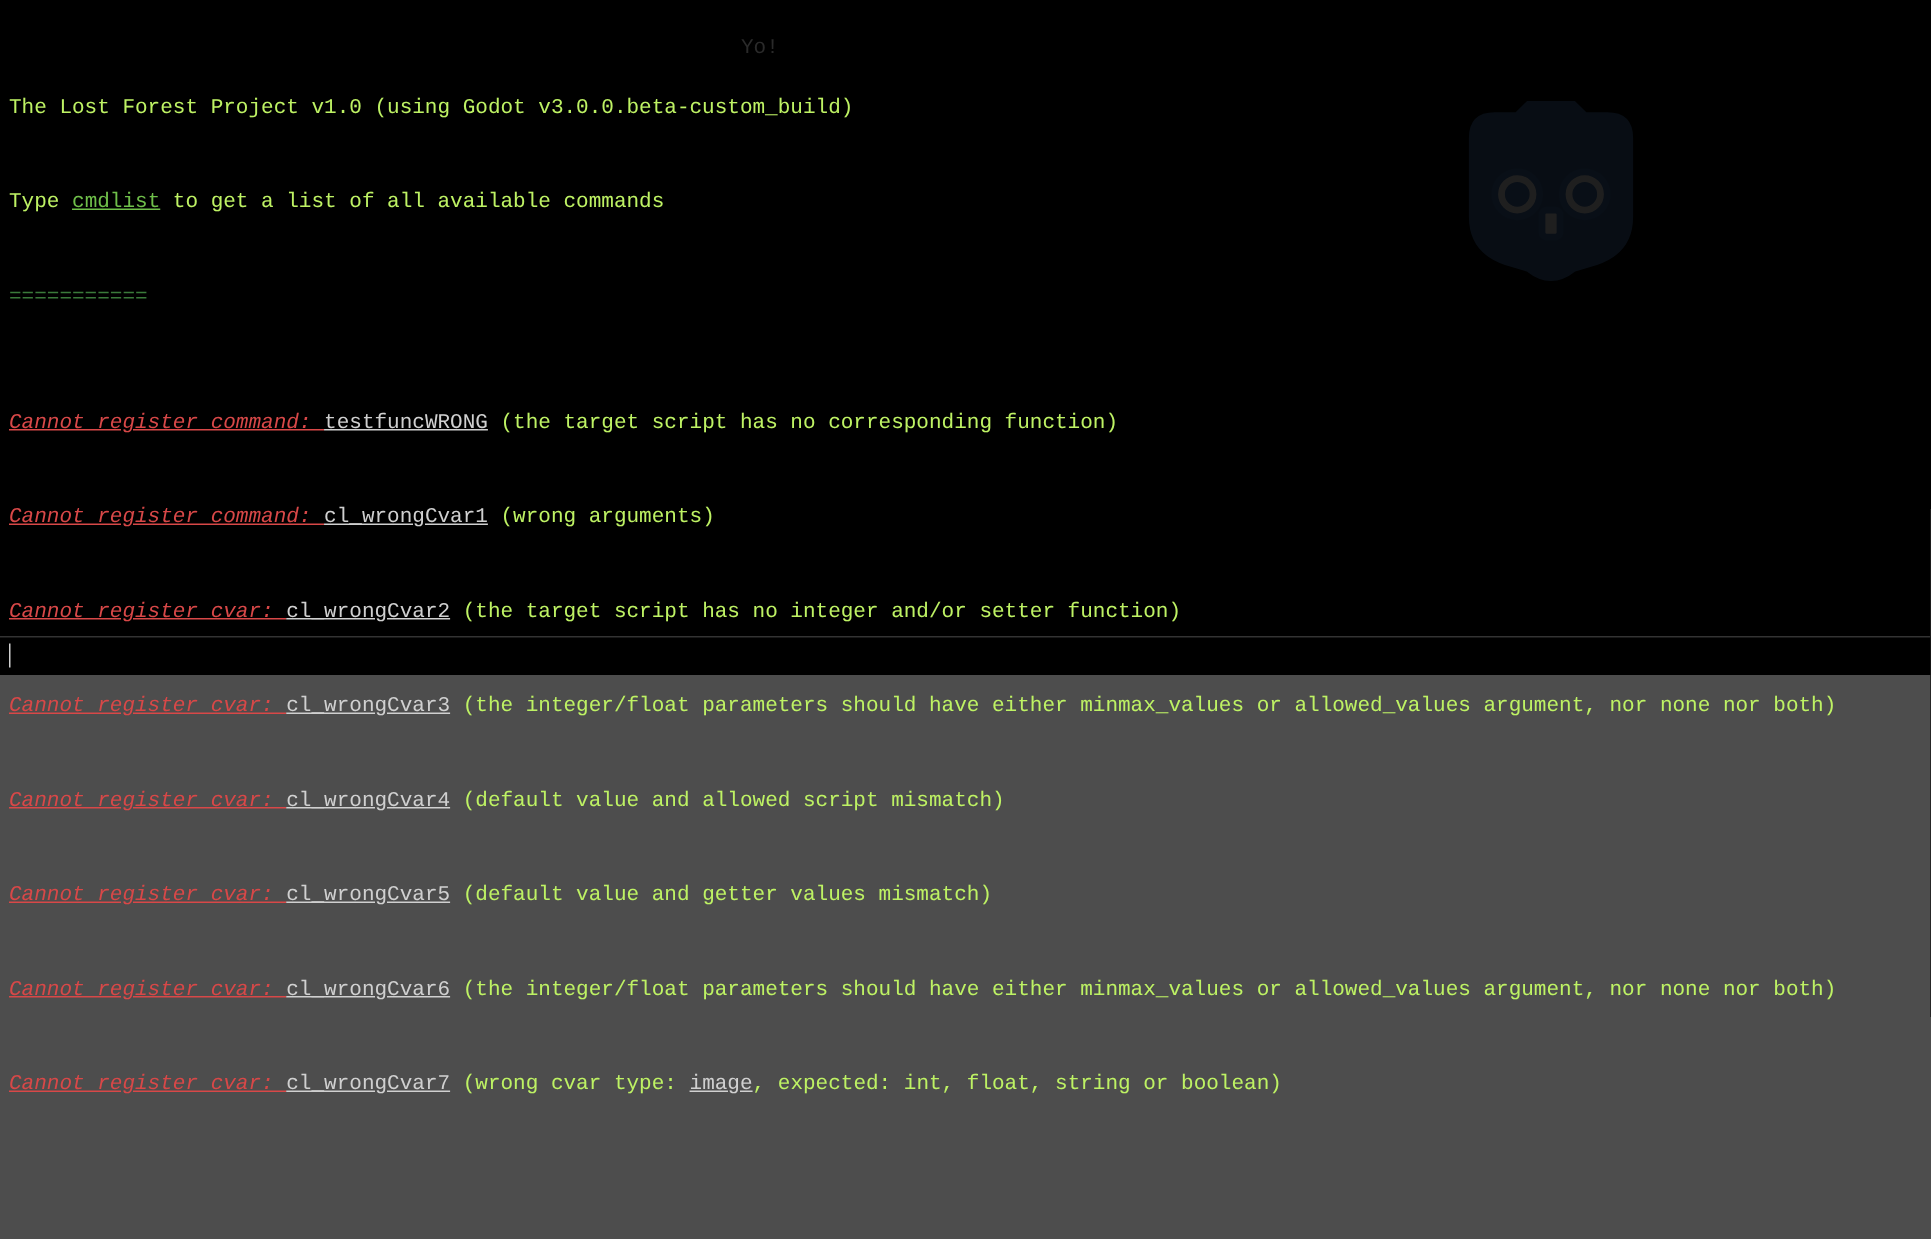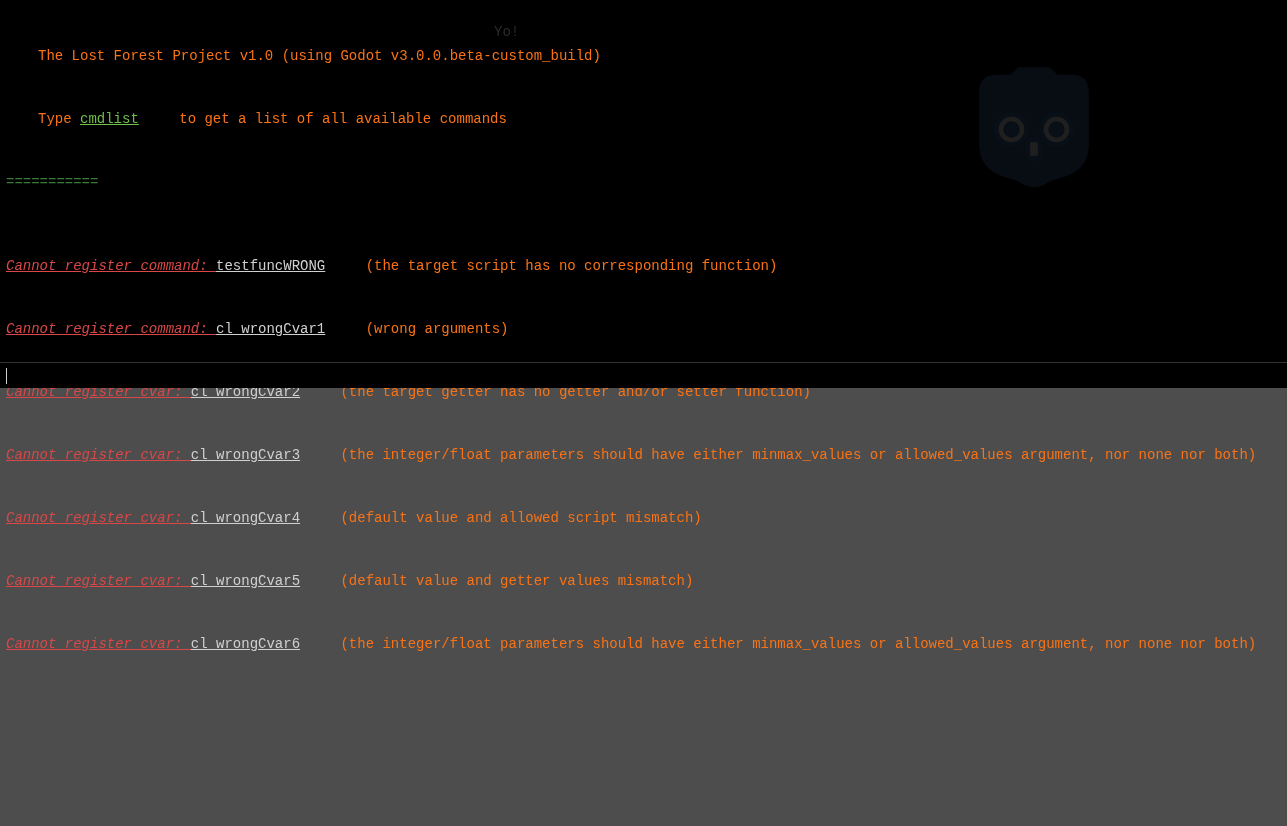--- a/index.html
+++ b/index.html
@@ -12,23 +12,23 @@
       height: 826px;
       background: #4d4d4d;
       font-family: 'Consolas', 'Monaco', 'Courier New', monospace;
       font-size: 14px;
       position: relative;
       overflow: hidden;
     }
     .console-area {
       background: #000000;
       width: 100%;
-      height: 388px;
+      height: 450px;
       position: relative;
-      padding: 4px 6px;
+      padding: 20px 6px;
       color: #d0d0d0;
       line-height: 21px;
     }
     .console-output {
       white-space: pre;
     }
     .input-area {
       position: absolute;
       bottom: 0;
       left: 0;
@@ -60,21 +60,21 @@
       position: absolute;
       top: 62px;
       right: 178px;
       width: 150px;
       height: 130px;
       opacity: 0.12;
     }
     .green { color: #6fbf4a; text-decoration: underline; }
     .red-italic { color: #d84848; font-style: italic; text-decoration: underline; }
     .underline { text-decoration: underline; color: #d0d0d0; font-family: Liberation Mono, monospace; }
-    .white { color: #f97316; margin-left: 32px; }
+    .white { color: #bef264; }
     .sep { color: #3a7a3a; }
   </style>
 </head>
 <body>
 
 <div class="console-area">
   <div class="yo-text">Yo!</div>
 
   <div class="godot-logo">
     <svg viewBox="0 0 100 90" fill="none" stroke="#4a7ab8" stroke-width="3">
@@ -87,25 +87,26 @@
     </svg>
   </div>
 
   <div class="console-output">
     <div><span class="white">The Lost Forest Project v1.0 (using Godot v3.0.0.beta-custom_build)</span></div>
     <div><span class="white">Type </span><span class="green">cmdlist</span><span class="white"> to get a list of all available commands</span></div>
     <div><span class="sep">===========</span></div>
 
     <div><span class="red-italic">Cannot register command: </span><span class="underline">testfuncWRONG</span><span class="white"> (the target script has no corresponding function)</span></div>
     <div><span class="red-italic">Cannot register command: </span><span class="underline">cl_wrongCvar1</span><span class="white"> (wrong arguments)</span></div>
-    <div><span class="red-italic">Cannot register cvar: </span><span class="underline">cl_wrongCvar2</span><span class="white"> (the target getter has no getter and/or setter function)</span></div>
+    <div><span class="red-italic">Cannot register cvar: </span><span class="underline">cl_wrongCvar2</span><span class="white"> (the target script has no integer and/or setter function)</span></div>
     <div><span class="red-italic">Cannot register cvar: </span><span class="underline">cl_wrongCvar3</span><span class="white"> (the integer/float parameters should have either minmax_values or allowed_values argument, nor none nor both)</span></div>
     <div><span class="red-italic">Cannot register cvar: </span><span class="underline">cl_wrongCvar4</span><span class="white"> (default value and allowed script mismatch)</span></div>
     <div><span class="red-italic">Cannot register cvar: </span><span class="underline">cl_wrongCvar5</span><span class="white"> (default value and getter values mismatch)</span></div>
     <div><span class="red-italic">Cannot register cvar: </span><span class="underline">cl_wrongCvar6</span><span class="white"> (the integer/float parameters should have either minmax_values or allowed_values argument, nor none nor both)</span></div>
+    <div><span class="red-italic">Cannot register cvar: </span><span class="underline">cl_wrongCvar7</span><span class="white"> (wrong cvar type: </span><span class="underline">image</span><span class="white">, expected: int, float, string or boolean)</span></div>
 
     
     
     
   </div>
 
   <div class="input-area">
     <span class="cursor"></span>
   </div>
 </div>

